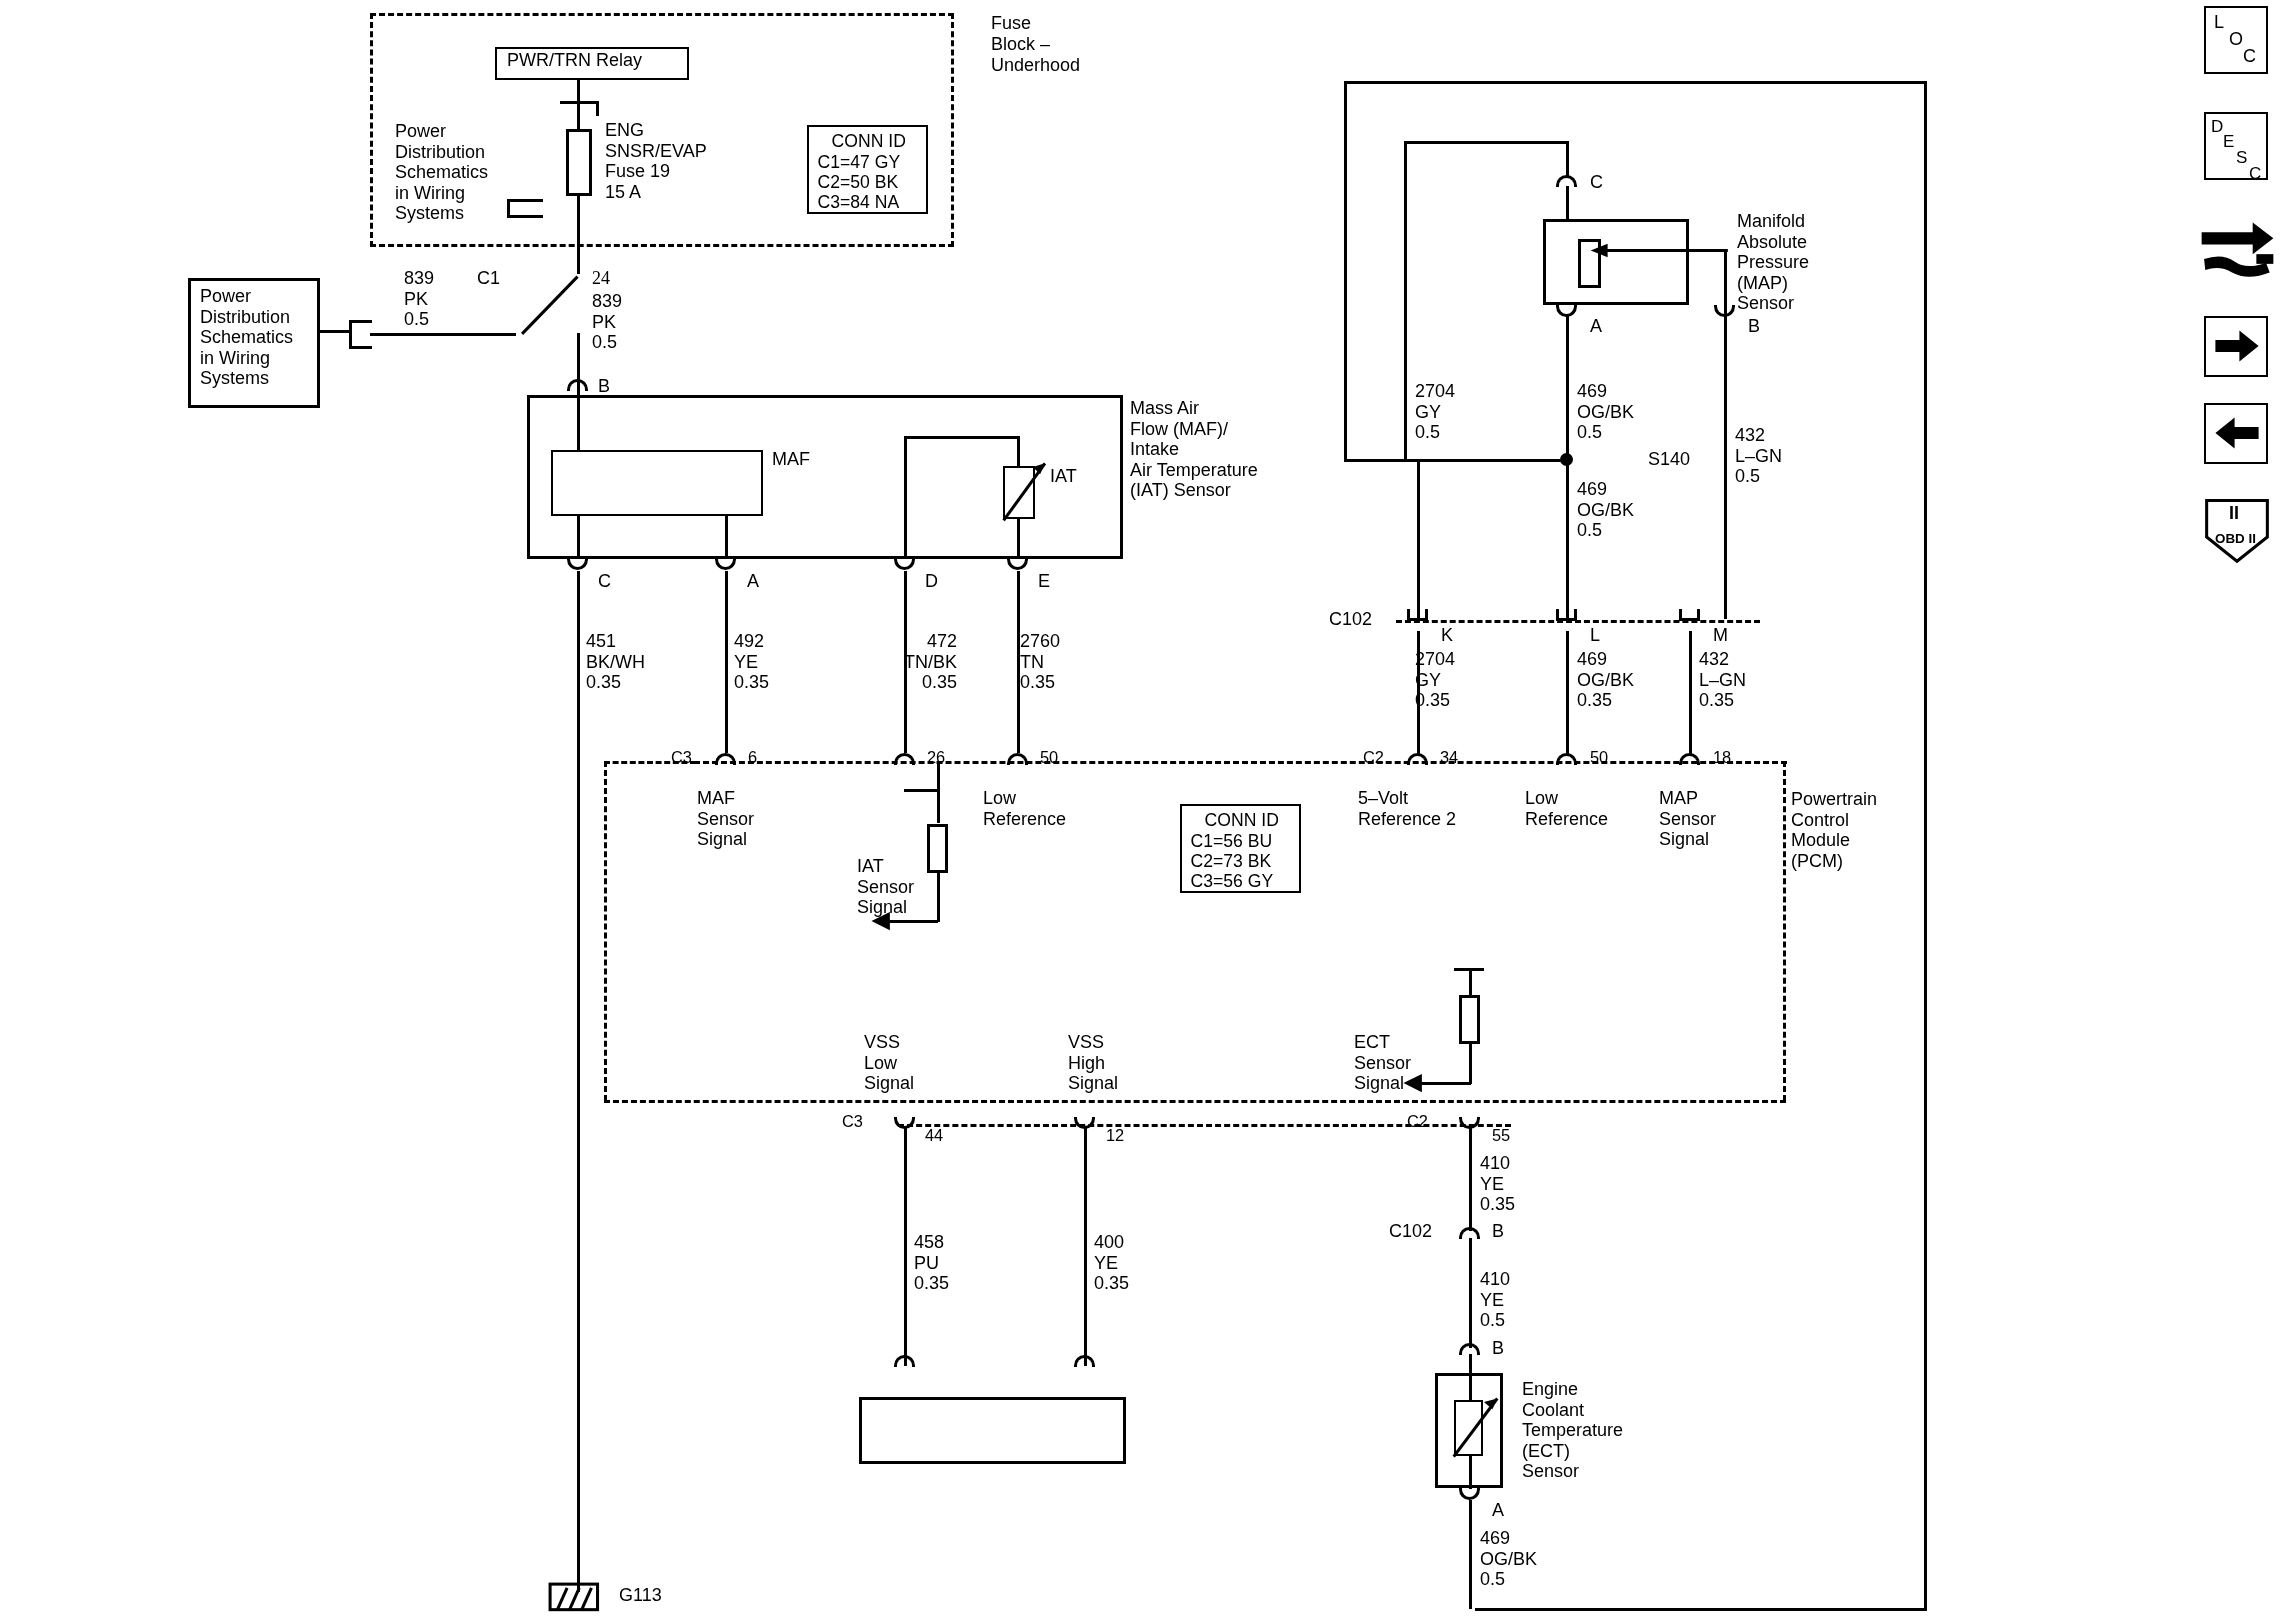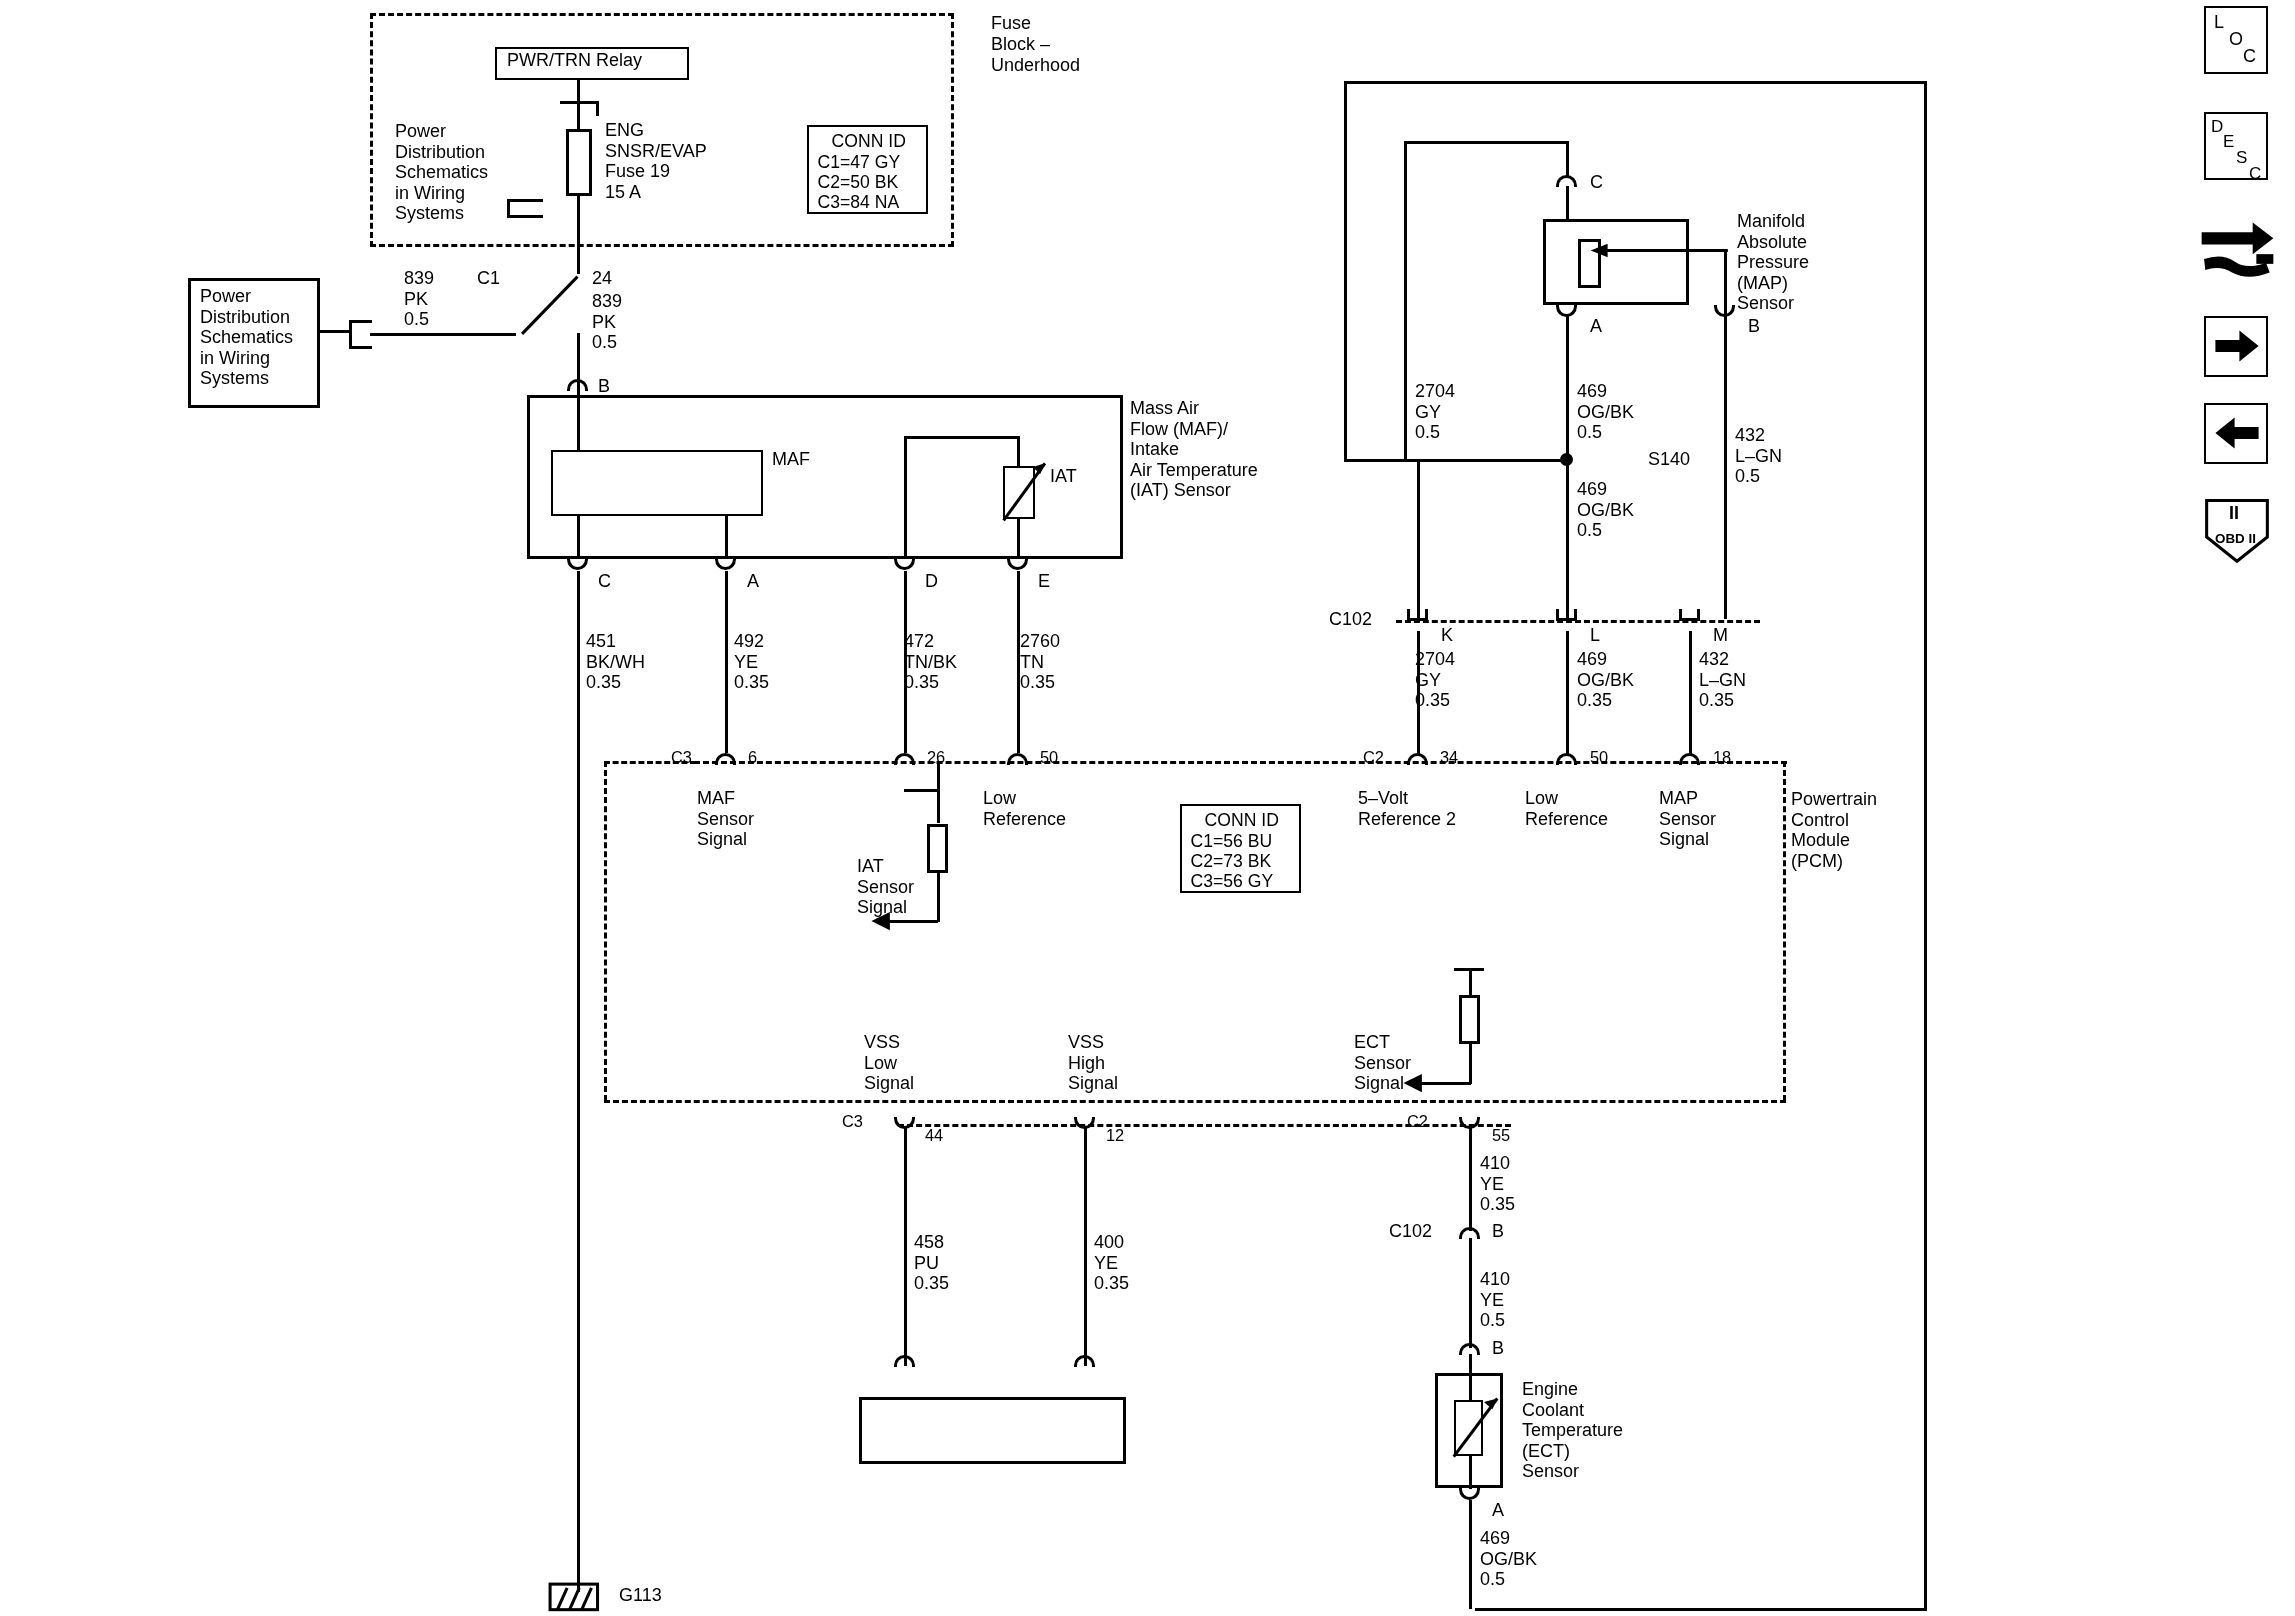--- a/index.html
+++ b/index.html
@@ -192,21 +192,21 @@
   <div class="ln hline" style="left:349px; top:320px; width:23px;"></div>
   <div class="ln hline" style="left:349px; top:346px; width:23px;"></div>
   <div class="ln hline" style="left:370px; top:333px; width:146px;"></div>
 
   <div style="position:absolute; left:519px; top:273px; width:61px; height:67px;">
     <svg width="61" height="67" viewBox="0 0 100 110">
       <line x1="5" y1="100" x2="96" y2="6" stroke="#000" stroke-width="5"></line>
     </svg>
   </div>
   <div class="lbl" style="left:477px; top:268px;">C1</div>
-  <div class="lbl" style="left:592px; top:268px;">24</div>
+  <div class="lbl" style="left:592px; top:268px;font-family:Liberation Serif, serif;">24</div>
 
   <div class="lbl" style="left:404px; top:268px;">839
 PK
 0.5</div>
   <div class="lbl" style="left:592px; top:291px;">839
 PK
 0.5</div>
 
   <div class="ln vline" style="left:577px; top:333px; height:61px;"></div>
   <div class="termD" style="left:567px; top:379px;"></div>
@@ -251,21 +251,21 @@
 
   <div class="termU" style="left:1007px; top:558px;"></div>
   <div class="lbl" style="left:1038px; top:571px;">E</div>
 
   <div class="lbl" style="left:586px; top:631px;">451
 BK/WH
 0.35</div>
   <div class="lbl" style="left:734px; top:631px;">492
 YE
 0.35</div>
-  <div class="lbl" style="left:904px; top:631px;">472
+  <div class="lbl" style="left:904px; top:631px;text-align:right;">472
 TN/BK
 0.35</div>
   <div class="lbl" style="left:1020px; top:631px;">2760
 TN
 0.35</div>
 
   <div class="ln vline" style="left:577px; top:571px; height:1021px;"></div>
 
   <div style="position:absolute; left:544px; top:1578px; width:73px; height:39px;">
     <svg width="73" height="39" viewBox="0 0 120 64">

